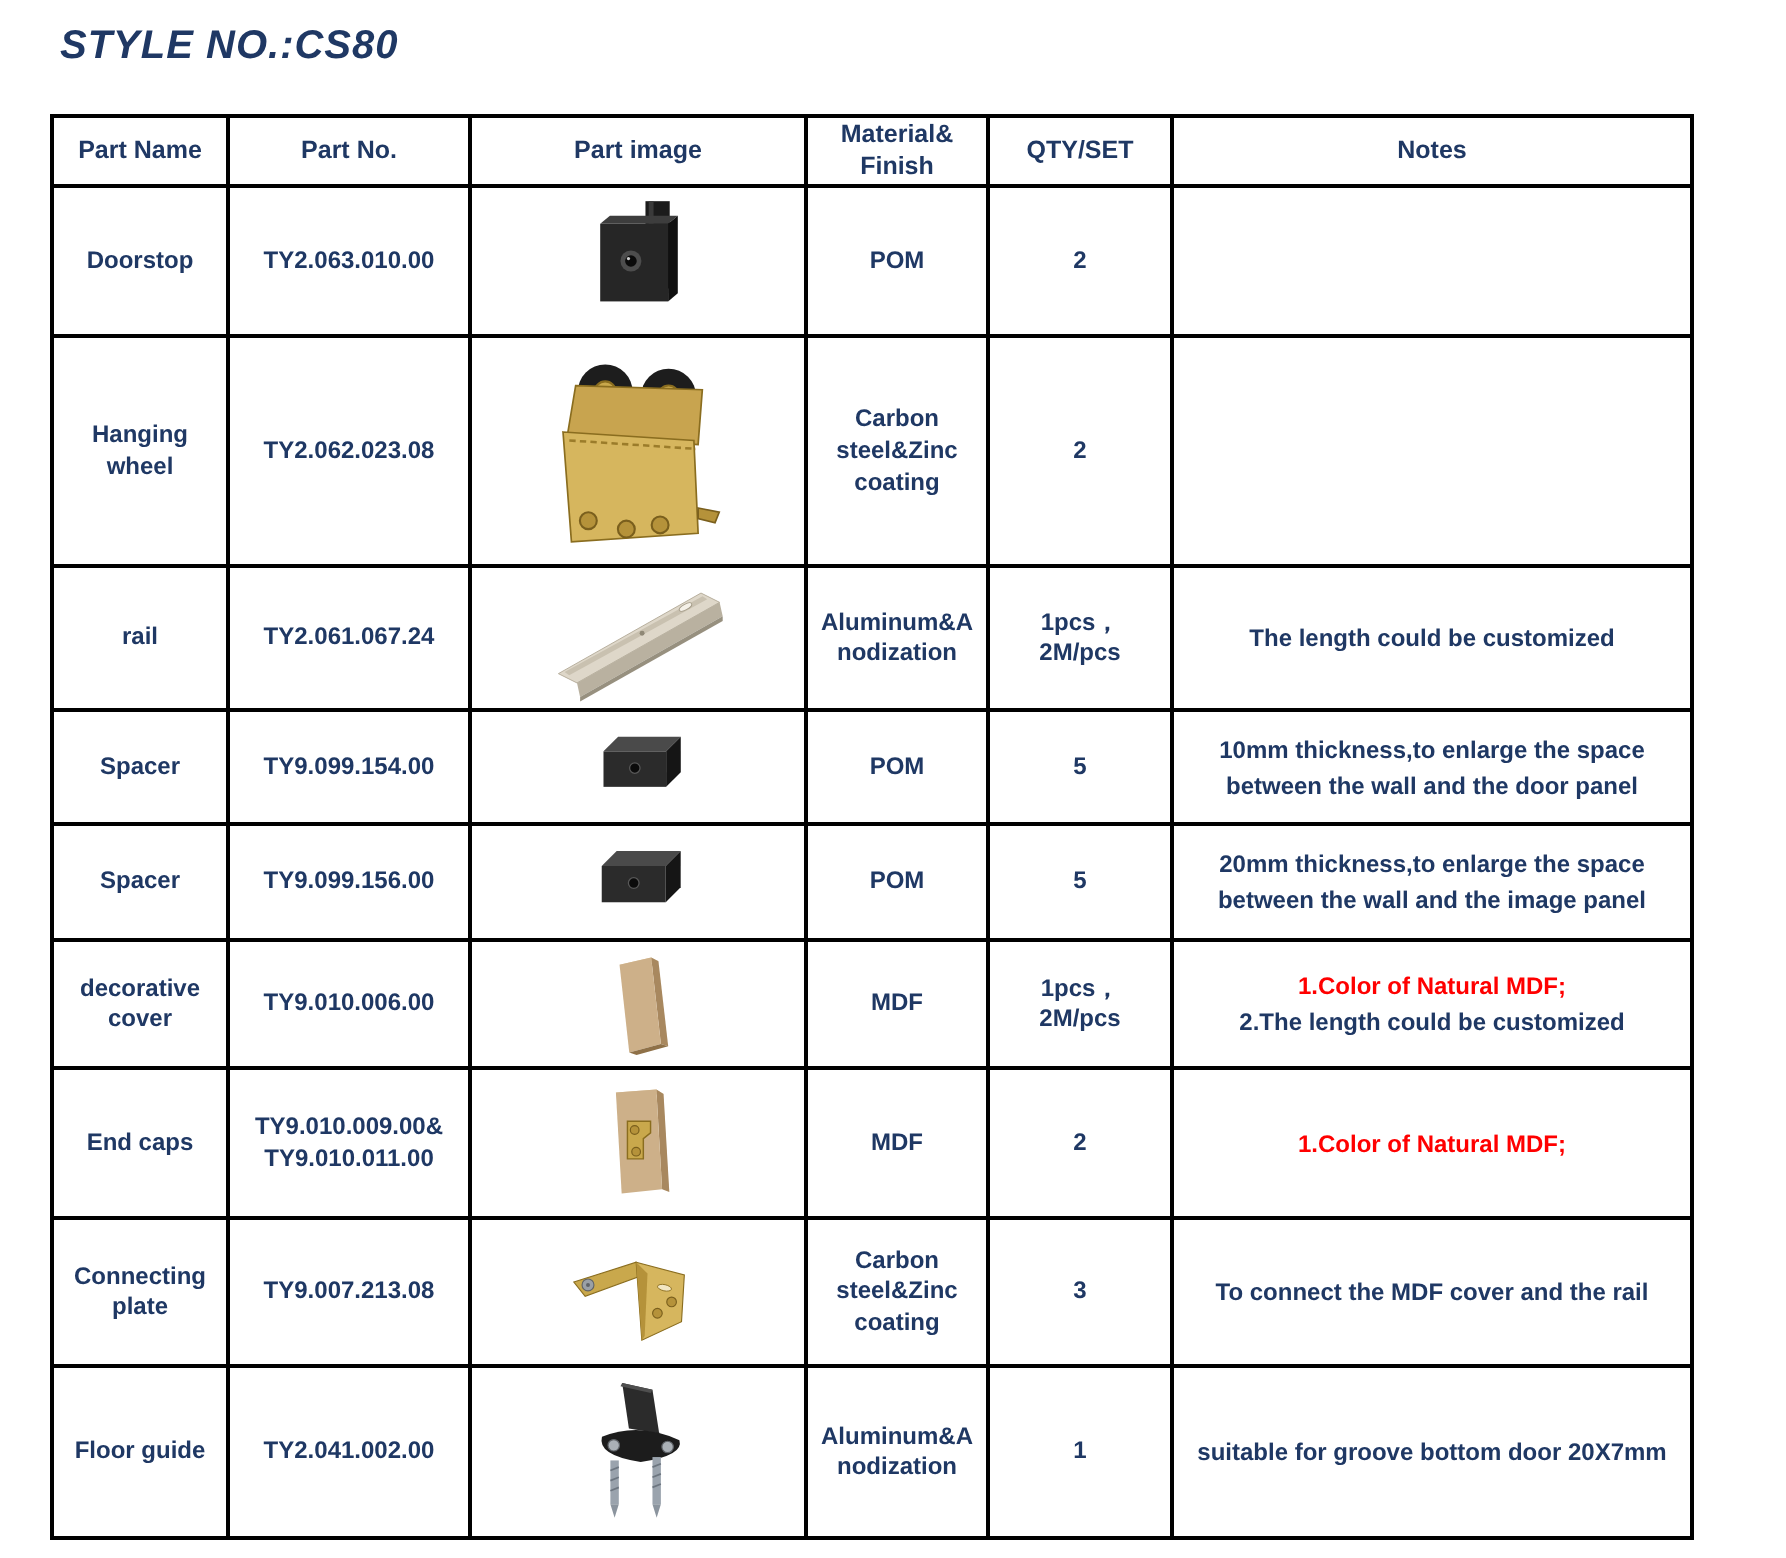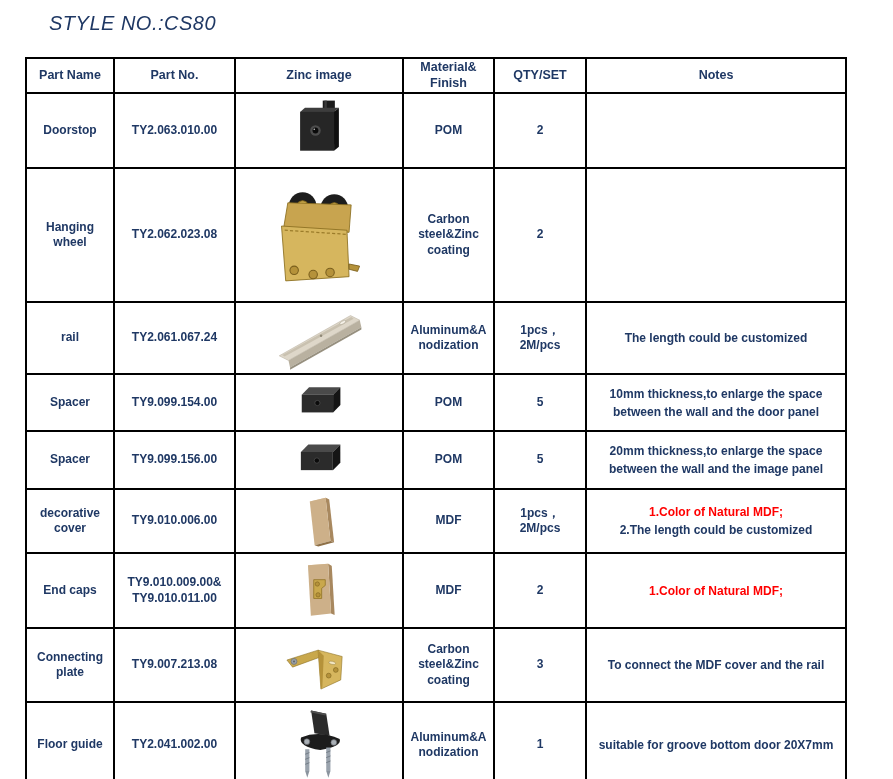--- a/index.html
+++ b/index.html
@@ -5,22 +5,22 @@
   :root{
     --text:#1f3864;
     --red:#ff0000;
     --border:#000000;
     --bg:#ffffff;
   }
   html,body{margin:0;padding:0;background:var(--bg);}
   body{font-family:"Liberation Sans",sans-serif;}
   .page{position:relative;width:893px;height:779px;background:var(--bg);overflow:hidden;}
   .page-title{
-    position:absolute;left:49px;top:12px;margin:0;
-    font-size:20px;font-weight:normal;font-style:italic;
+    position:absolute;left:30px;top:12px;margin:0;
+    font-size:20px;font-weight:bold;font-style:italic;
     color:var(--text);letter-spacing:.5px;
   }
   table.parts{
     position:absolute;left:25px;top:57px;
     border-collapse:collapse;table-layout:fixed;width:820px;
   }
   th,td{
     border:2px solid var(--border);
     color:var(--text);font-weight:bold;
     vertical-align:middle;overflow:hidden;
@@ -48,21 +48,21 @@
         <col style="width:121px">
         <col style="width:168px">
       <col style="width:91px">
         <col style="width:92px">
         <col style="width:260px">
     </colgroup>
     <thead>
       <tr>
         <th>Part Name</th>
         <th>Part No.</th>
-        <th>Zinc image</th>
+        <th>Part image</th>
         <th>Material&amp;
 Finish</th>
         <th>QTY/SET</th>
         <th>Notes</th>
       </tr>
     </thead>
     <tbody>
         <tr style="height: 62px;">
       <td class="c-name">Doorstop</td>
       <td class="c-no">TY2.063.010.00</td>
@@ -75,21 +75,21 @@
       <rect x="36" y="22" width="42" height="48" fill="#262626"></rect>
       <circle cx="55" cy="45" r="6.5" fill="#4d4d4d"></circle>
       <circle cx="55" cy="45" r="3.6" fill="#0a0a0a"></circle>
       <circle cx="53.5" cy="43.5" r="1" fill="#cfcfcf"></circle>
     </svg>
           </td>
       <td class="c-mat">POM</td>
       <td class="c-qty">2</td>
       <td class="c-notes"></td>
     </tr>
-        <tr style="height: 134px;">
+        <tr style="height: 115px;">
       <td class="c-name">Hanging wheel</td>
       <td class="c-no">TY2.062.023.08</td>
       <td class="c-img">
             <svg viewBox="0 0 120 90" height="95" width="127">
       <circle cx="44" cy="17" r="13" fill="#1d1d1d"></circle>
       <circle cx="74" cy="19" r="13" fill="#1d1d1d"></circle>
       <circle cx="44" cy="17" r="5" fill="#c9a84c" stroke="#8a6d1f" stroke-width="1"></circle>
       <circle cx="74" cy="19" r="5" fill="#c9a84c" stroke="#8a6d1f" stroke-width="1"></circle>
       <polygon points="30,14 90,16 88,42 26,38" fill="#c8a44f" stroke="#8a6d1f" stroke-width="0.8"></polygon>
       <polygon points="24,36 86,40 88,84 28,88" fill="#d6b65e" stroke="#8a6d1f" stroke-width="0.8"></polygon>

